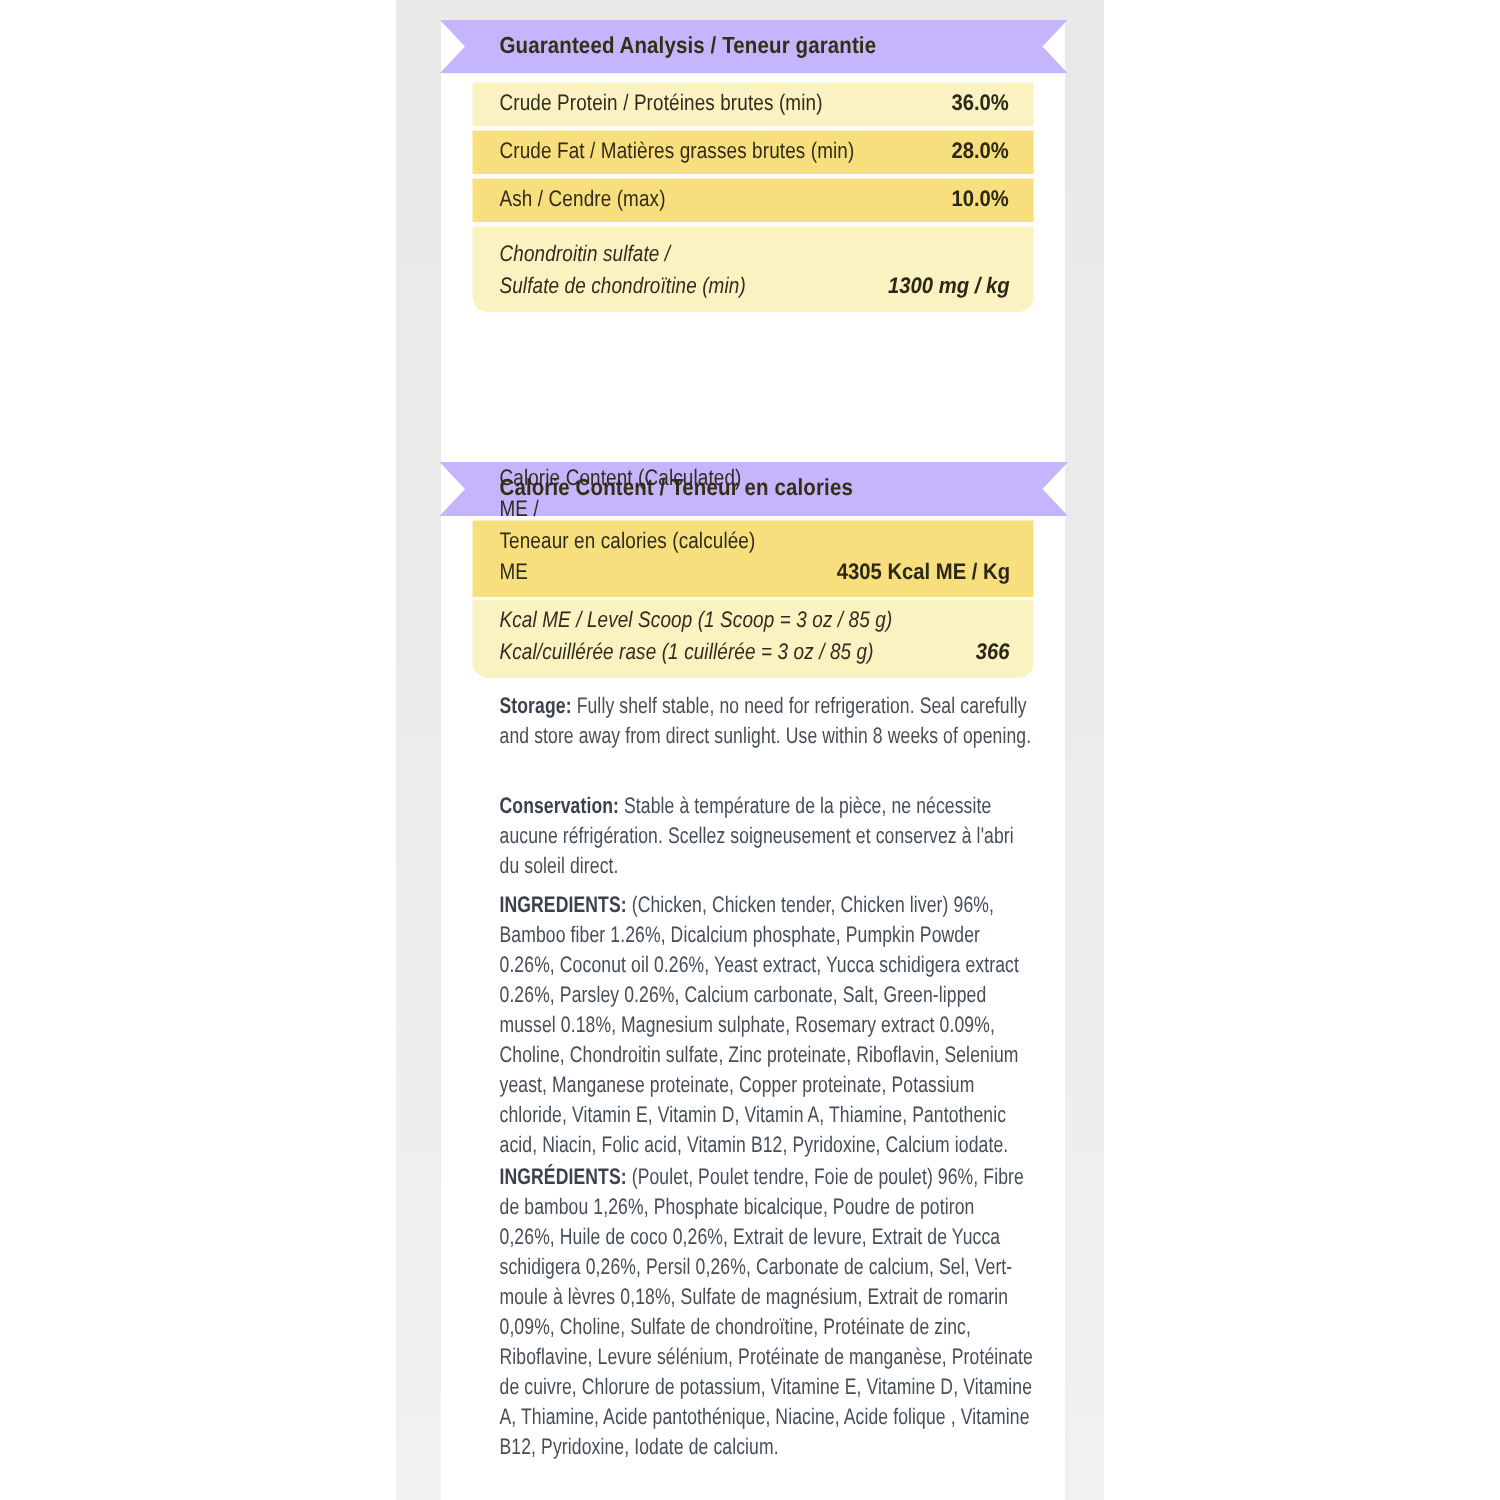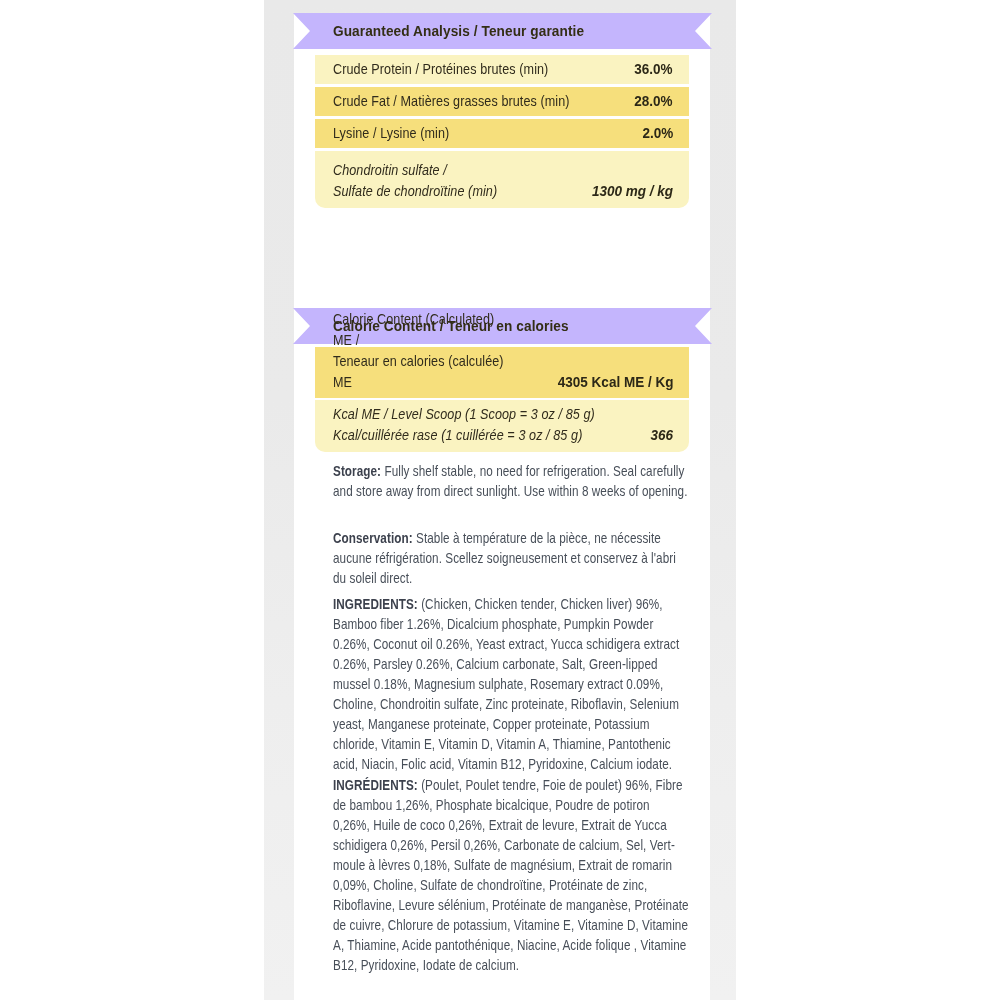--- a/index.html
+++ b/index.html
@@ -82,22 +82,22 @@
 <div class="table table-1">
   <div class="row light">
     <span class="lab">Crude Protein / Protéines brutes  (min)</span>
     <span class="val">36.0%</span>
   </div>
   <div class="row dark">
     <span class="lab">Crude Fat / Matières grasses brutes (min)</span>
     <span class="val">28.0%</span>
   </div>
   <div class="row dark">
-    <span class="lab">Lysine / Lysine (min)</span>
-    <span class="val">2.0%</span>
+    <span class="lab">Ash / Cendre (max)</span>
+    <span class="val">10.0%</span>
   </div>
   <div class="row light tall round-bottom">
     <span class="lab">Chondroitin sulfate /
 Sulfate de chondroïtine (min)</span>
     <span class="val">1300 mg / kg</span>
   </div>
 </div>
 
 <div class="ribbon ribbon-2">
   <span class="ribbon-title">Calorie Content  / Teneur en calories</span>

